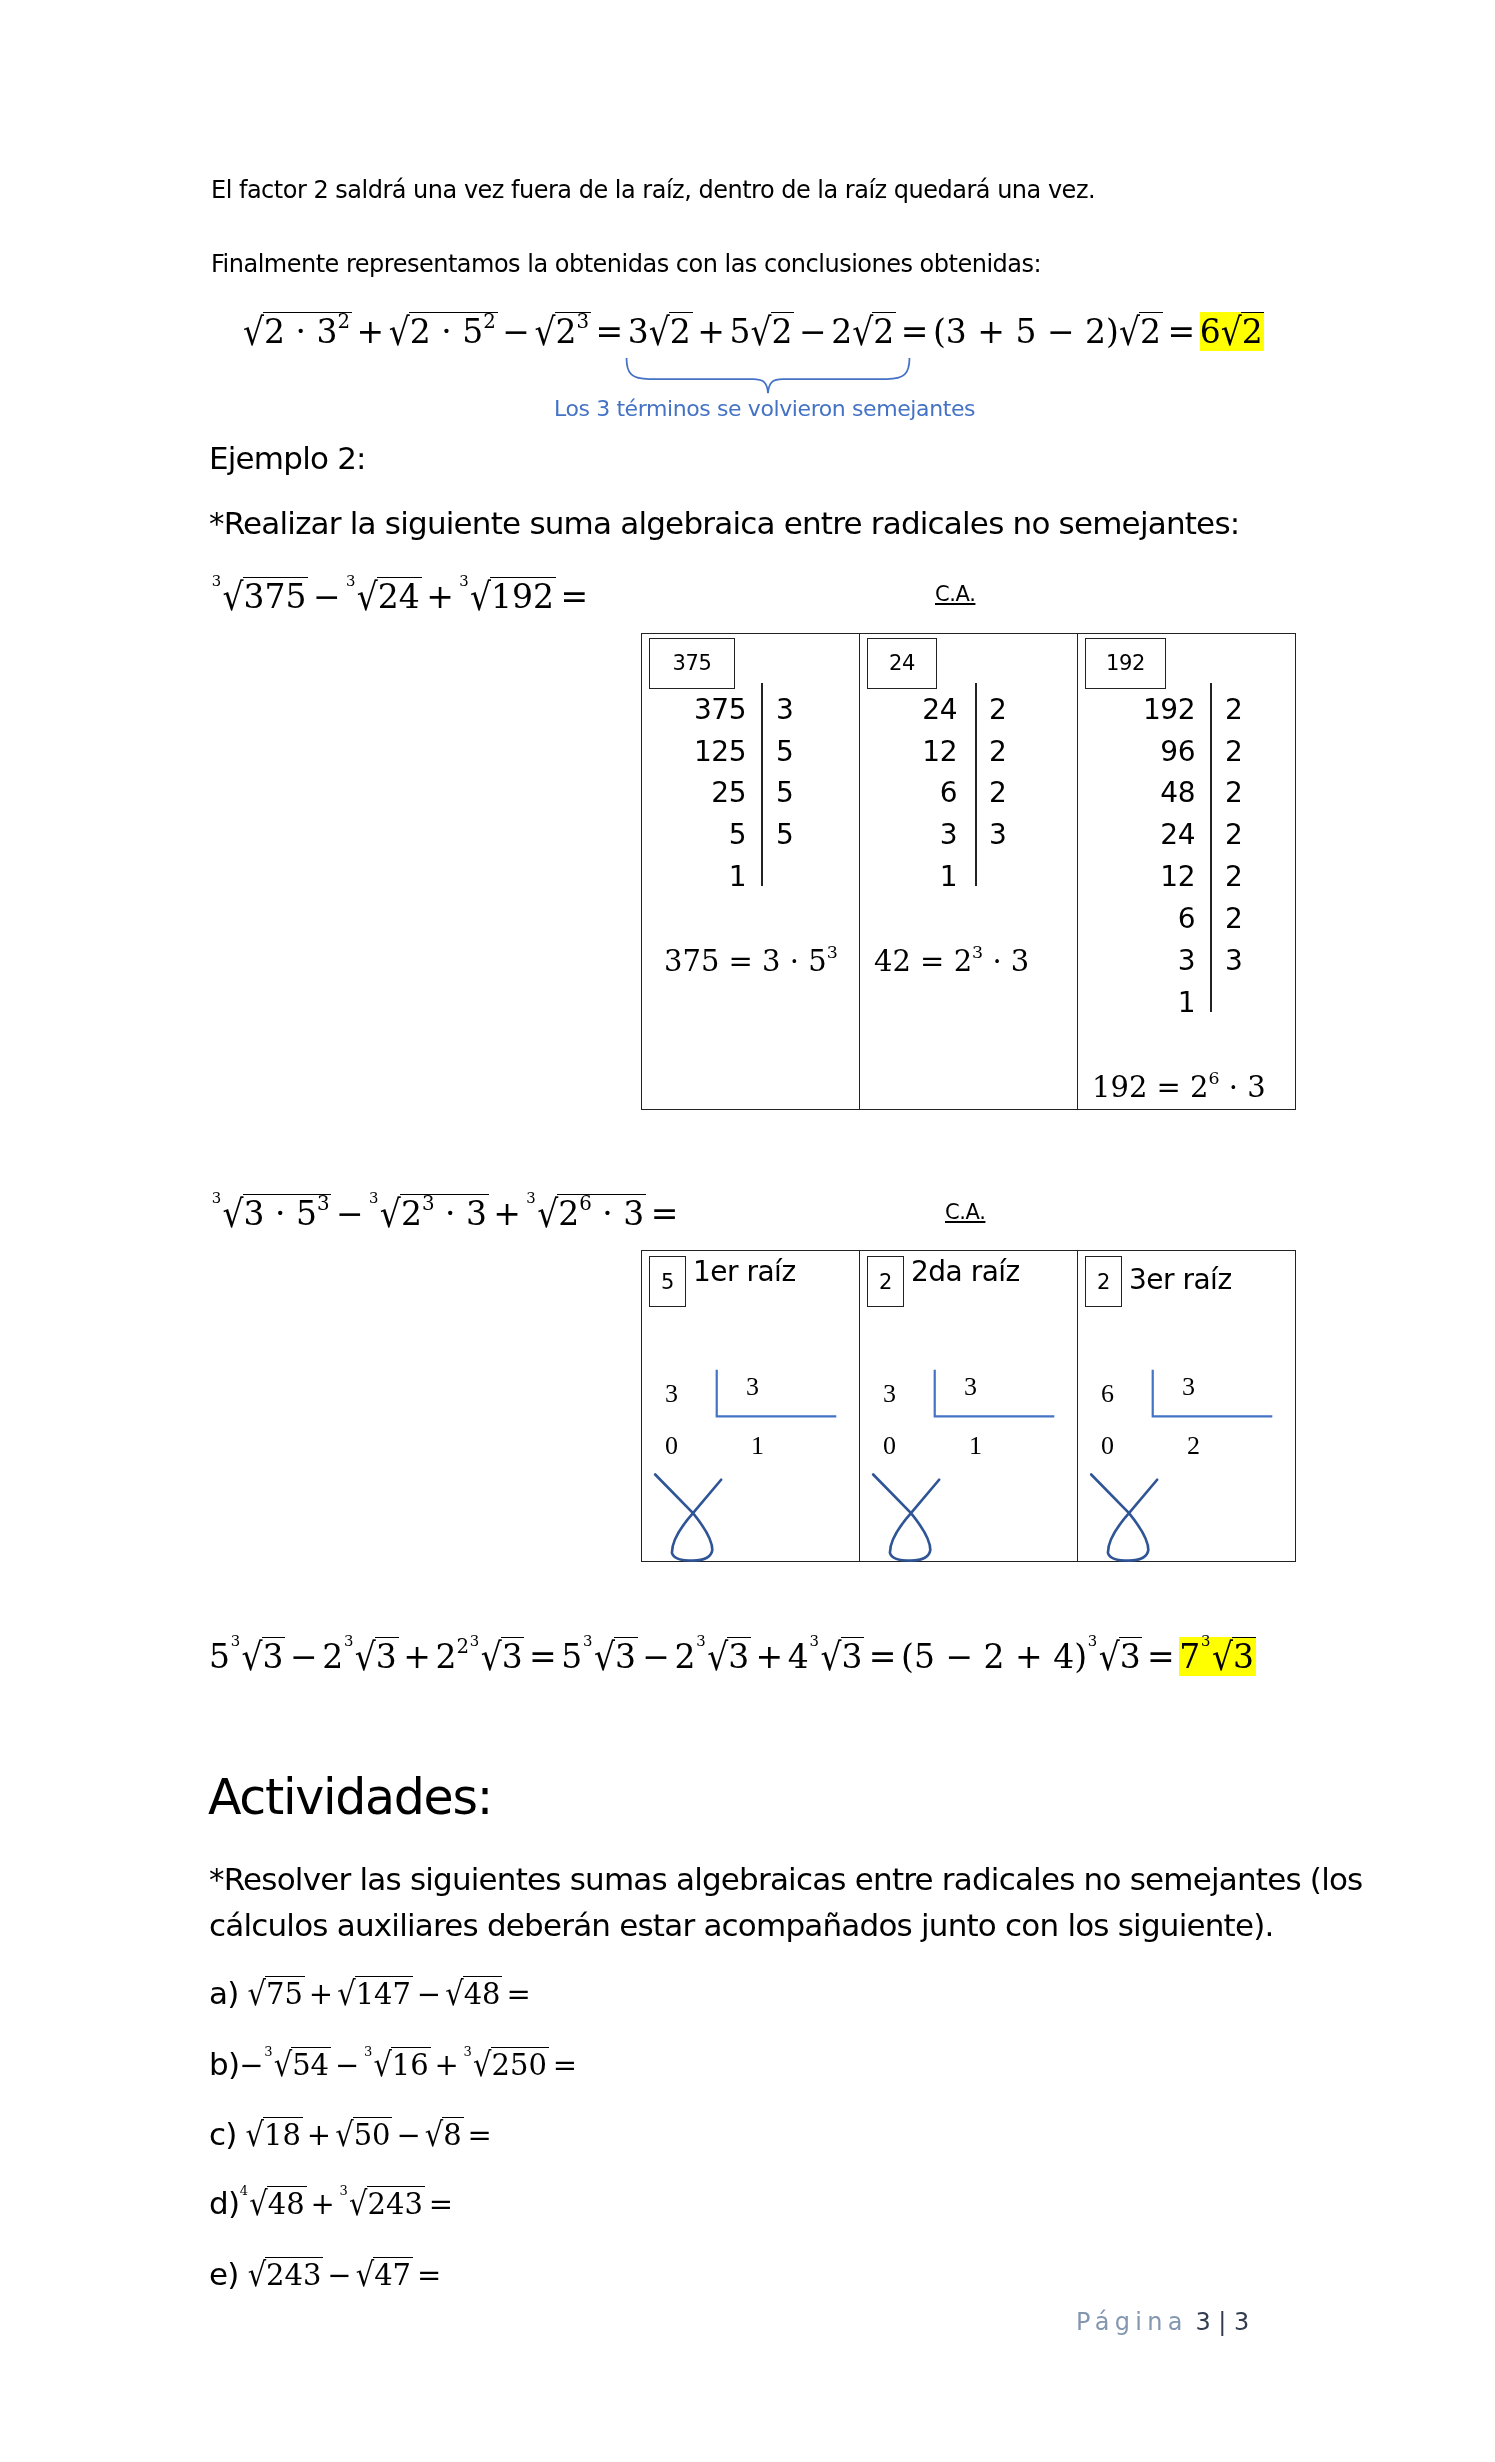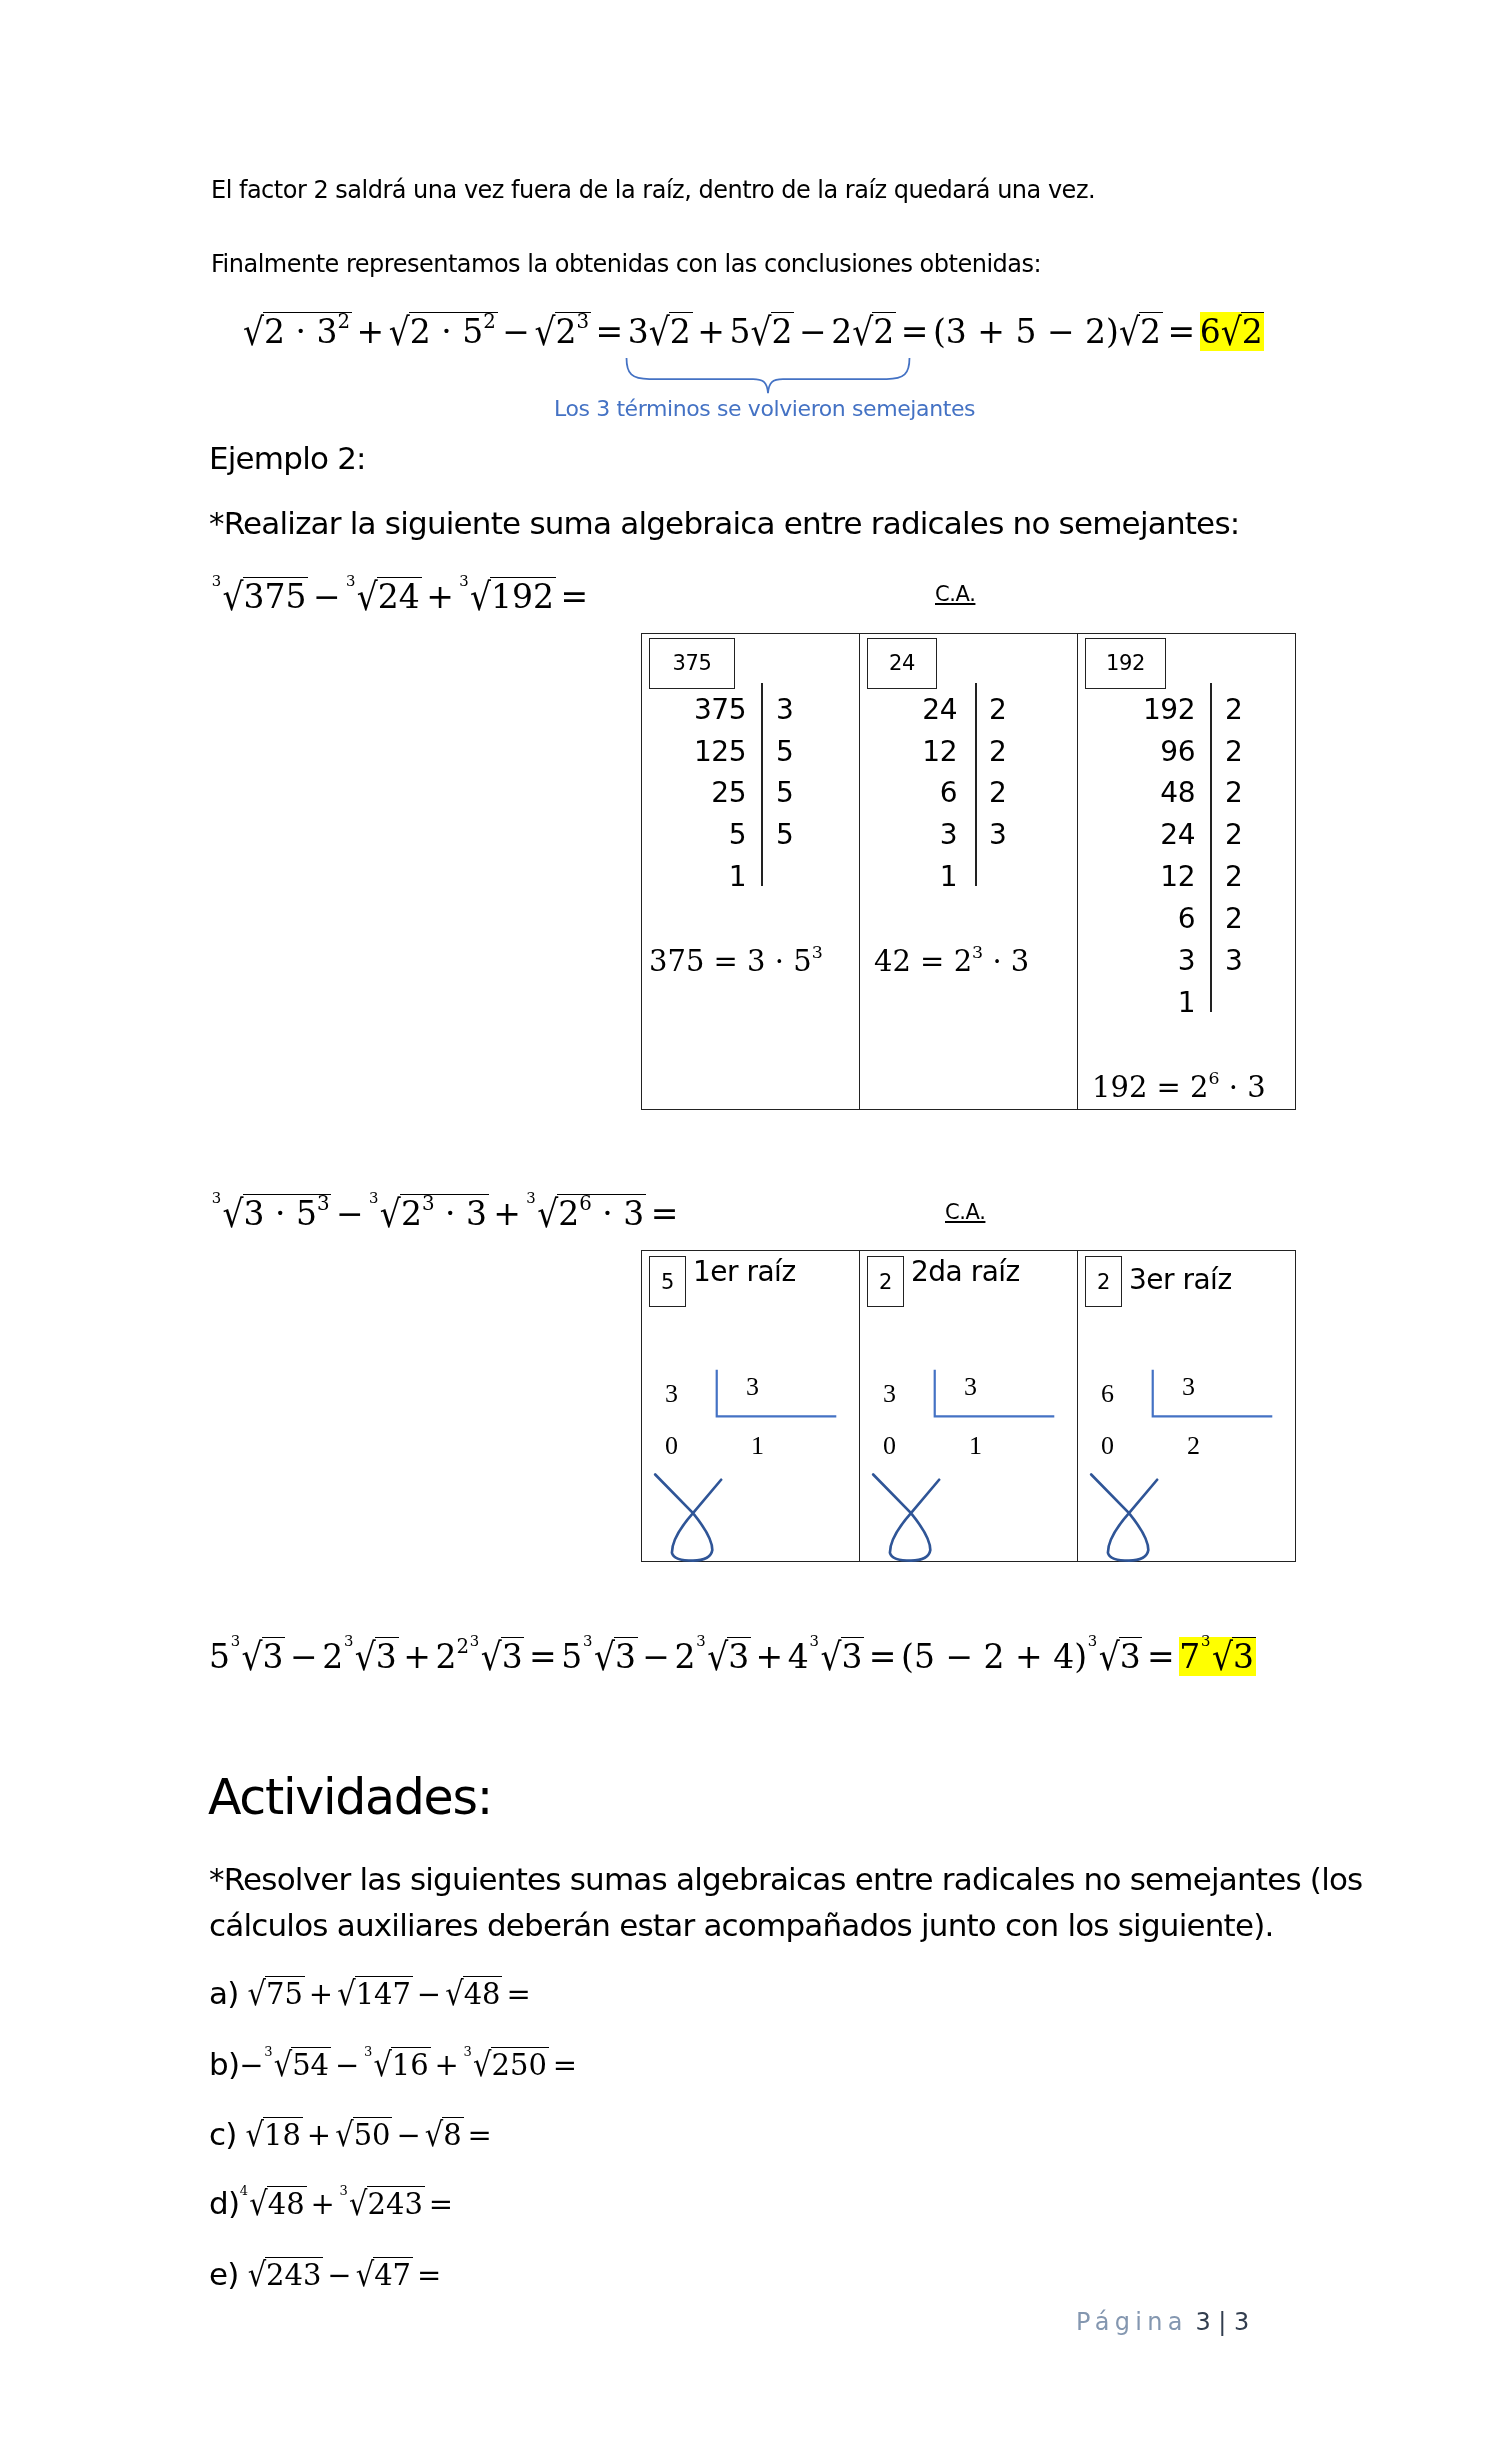--- a/index.html
+++ b/index.html
@@ -75,21 +75,21 @@
         <span class="fact-div" style="left: 134px;">5</span>
       </div>
       <div class="fact-row" style="top: 187px; left: 0px; width: 100%;">
         <span class="fact-num" style="left: 7px;">5</span>
         <span class="fact-div" style="left: 134px;">5</span>
       </div>
       <div class="fact-row" style="top: 229px; left: 0px; width: 100%;">
         <span class="fact-num" style="left: 7px;">1</span>
         <span class="fact-div" style="left: 134px;"></span>
       </div>
-      <div class="formula" style="left: 7px; top: 310px;"><span>375 = 3 · 5</span><sup>3</sup></div>
+      <div class="formula" style="left: 22px; top: 310px;"><span>375 = 3 · 5</span><sup>3</sup></div>
     </div>
   <div class="cell">
       <div class="box" style="left: 7px; top: 3.5px; width: 70px; height: 51px;">24</div>
       <div class="vline" style="left: 115px; top: 49px; height: 203px;"></div>
       <div class="fact-row" style="top: 62px; left: 0px; width: 100%;">
         <span class="fact-num" style="left: 0px;">24</span>
         <span class="fact-div" style="left: 129px;">2</span>
       </div>
       <div class="fact-row" style="top: 104px; left: 0px; width: 100%;">
         <span class="fact-num" style="left: 0px;">12</span>

